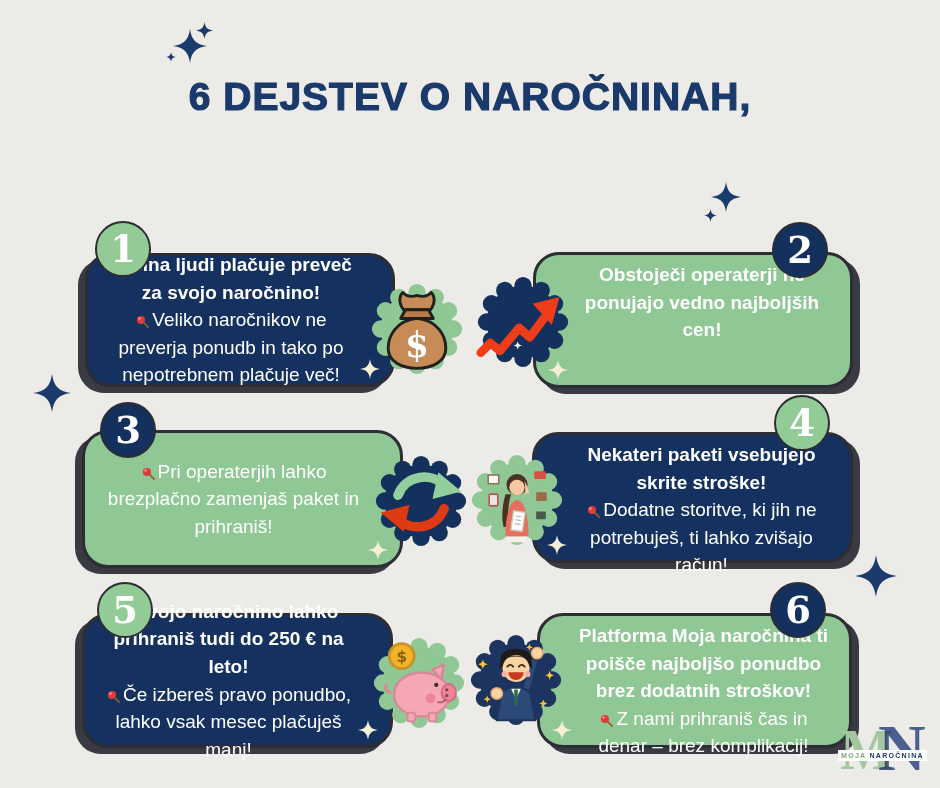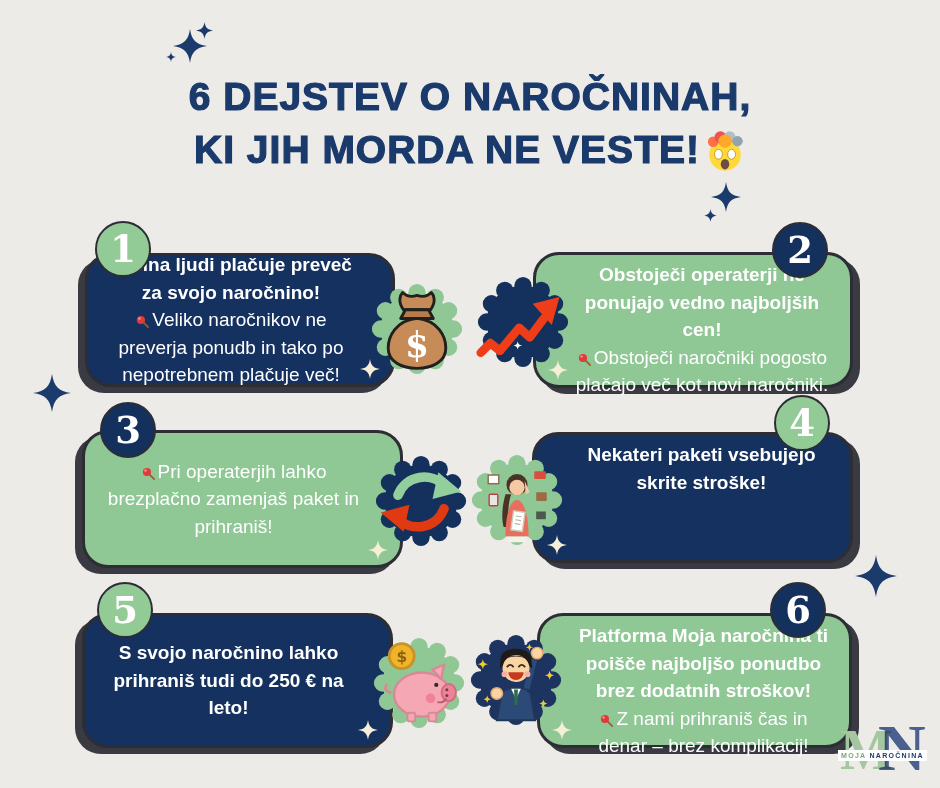--- a/index.html
+++ b/index.html
@@ -126,31 +126,20 @@
     </svg>
   <svg class="sp" style="left:33px;top:374px;width:38px;height:38px">
       <use href="#star4" fill="#1b3b6d"></use>
     </svg>
   <svg class="sp" style="left:855px;top:555px;width:42px;height:42px">
       <use href="#star4" fill="#1b3b6d"></use>
     </svg>
 
   <header class="title">
     <div>6 DEJSTEV O NAROČNINAH,</div>
-    <div><span>KI JIH MORDA NE VESTE!</span><svg class="emoji-svg" viewBox="0 0 64 64">
-        <circle cx="32" cy="38" r="24" fill="#ffd93b"></circle>
-        <circle cx="14" cy="18" r="8" fill="#ff7043"></circle>
-        <circle cx="25" cy="11" r="9" fill="#ef5350"></circle>
-        <circle cx="39" cy="11" r="9" fill="#b0bec5"></circle>
-        <circle cx="51" cy="17" r="8" fill="#90a4ae"></circle>
-        <circle cx="32" cy="17" r="10" fill="#ffa726"></circle>
-        <ellipse cx="22" cy="37" rx="6" ry="7.5" fill="#fff" stroke="#c79a1e" stroke-width="1.5"></ellipse>
-        <ellipse cx="42" cy="37" rx="6" ry="7.5" fill="#fff" stroke="#c79a1e" stroke-width="1.5"></ellipse>
-        <ellipse cx="32" cy="52" rx="6.5" ry="8" fill="#6d4c41"></ellipse>
-      </svg></div>
   </header>
 
   <section class="card navy shadow-left c1">
     <div class="badge badge-green b1">
       <span class="num">1</span>
     </div>
     <div class="content pad-r">
       <p class="headline">Večina ljudi plačuje preveč za svojo naročnino!</p>
       <p class="detail"><svg class="pin-svg">
             <use href="#pushpin"></use>
@@ -173,23 +162,20 @@
         <use href="#star4" fill="#f6efd7"></use>
       </svg>
   </section>
 
   <section class="card green shadow-right c2">
     <div class="badge badge-navy b2">
       <span class="num">2</span>
     </div>
     <div class="content pad-l">
       <p class="headline">Obstoječi operaterji ne ponujajo vedno najboljših cen!</p>
-      <p class="detail"><svg class="pin-svg">
-            <use href="#pushpin"></use>
-          </svg><span>Obstoječi naročniki pogosto plačajo več kot novi naročniki.</span></p>
     </div>
     <div class="iconbox i2">
       <svg viewBox="0 0 100 100" style="color:#14305c">
           <use href="#scallop"></use>
         </svg>
       <svg viewBox="0 0 100 100">
         <g fill="none" stroke="#ee3d18" stroke-width="9" stroke-linecap="round" stroke-linejoin="round">
           <path d="M6 82 L16 72 L26 80"></path>
           <path d="M26 80 L46 56 L57 66 L72 46"></path>
         </g>
@@ -226,20 +212,23 @@
         <use href="#star4" fill="#f6efd7"></use>
       </svg>
   </section>
 
   <section class="card navy shadow-right c4">
     <div class="badge badge-green b4">
       <span class="num">4</span>
     </div>
     <div class="content pad-l">
       <p class="headline">Nekateri paketi vsebujejo skrite stroške!</p>
+      <p class="detail"><svg class="pin-svg">
+            <use href="#pushpin"></use>
+          </svg><span>Dodatne storitve, ki jih ne potrebuješ, ti lahko zvišajo račun!</span></p>
     </div>
     <div class="iconbox i4">
       <svg viewBox="0 0 100 100" style="color:#8fc795">
           <use href="#scallop"></use>
         </svg>
       <svg viewBox="0 0 100 100">
         <rect x="20" y="24" width="11" height="9" fill="#fff" stroke="#8a6d4f" stroke-width="1.5"></rect>
         <rect x="68" y="20" width="12" height="8" rx="1" fill="#d94f3f"></rect>
         <rect x="70" y="42" width="11" height="9" rx="1" fill="#9a6b45"></rect>
         <rect x="21" y="44" width="9" height="12" rx="1" fill="#e8e6e2" stroke="#b44" stroke-width="1.5"></rect>
@@ -264,20 +253,23 @@
         <use href="#star4" fill="#f6efd7"></use>
       </svg>
   </section>
 
   <section class="card navy shadow-left c5">
     <div class="badge badge-green b5">
       <span class="num">5</span>
     </div>
     <div class="content pad-r">
       <p class="headline">S svojo naročnino lahko prihraniš tudi do 250 € na leto!</p>
+      <p class="detail"><svg class="pin-svg">
+            <use href="#pushpin"></use>
+          </svg><span>Če izbereš pravo ponudbo, lahko vsak mesec plačuješ manj!</span></p>
     </div>
     <div class="iconbox i5">
       <svg viewBox="0 0 100 100" style="color:#8fc795">
           <use href="#scallop"></use>
         </svg>
       <svg viewBox="0 0 100 100">
         <circle cx="32" cy="22" r="13" fill="#f0b429" stroke="#c8922a" stroke-width="3"></circle>
         <text x="32" y="28" font-size="16" fill="#8a5f13" font-weight="bold" text-anchor="middle" font-family="DejaVu Sans, sans-serif">$</text>
         <path d="M20 60 q-7 -2 -4 -8" stroke="#d98898" stroke-width="3" fill="none" stroke-linecap="round"></path>
         <ellipse cx="53" cy="62" rx="29" ry="23" fill="#f5a8b4" stroke="#d98898" stroke-width="2.5"></ellipse>

